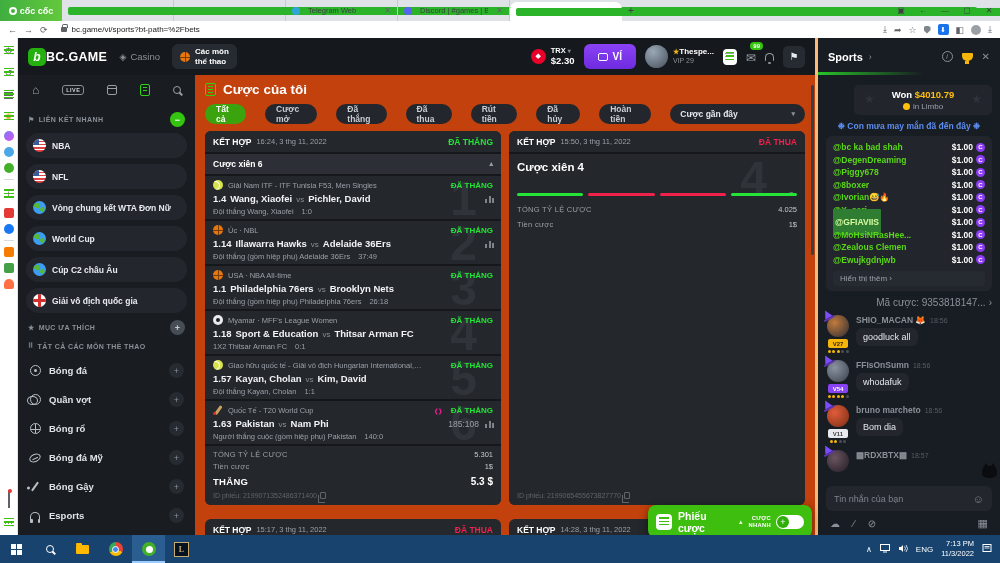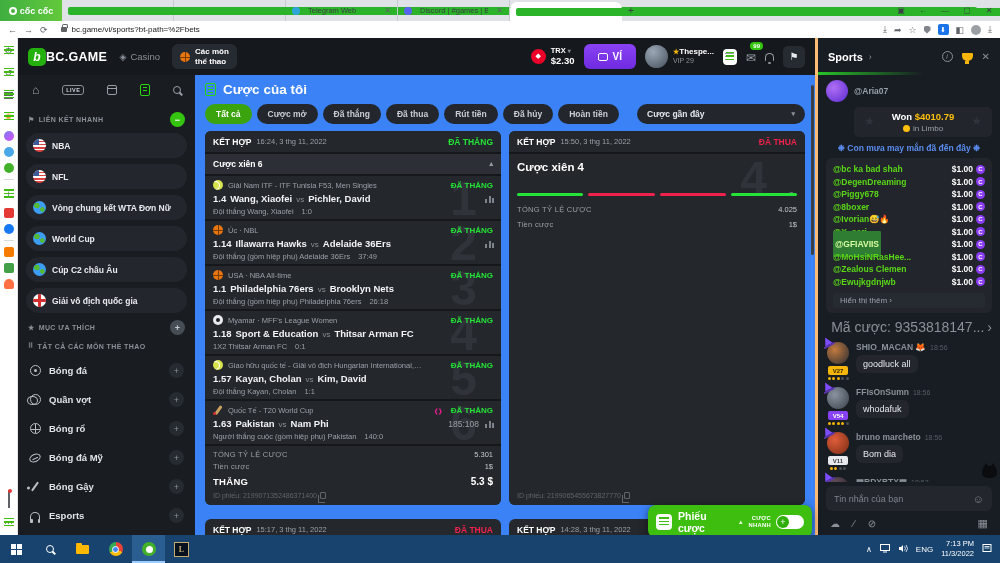--- a/index.html
+++ b/index.html
@@ -97,25 +97,25 @@
 .o-tennis::before{content:"";position:absolute;left:-4px;top:1px;width:9px;height:7px;border:1.2px solid #b9bec5;border-radius:50%}
 .o-soccer::before{content:"";position:absolute;inset:3px;background:#b9bec5;border-radius:50%}
 .o-amfoot{width:12px;height:8px;border:1.3px solid #b9bec5;border-radius:50%;transform:rotate(-25deg);position:relative}
 .o-amfoot::before{content:"";position:absolute;top:50%;left:2px;right:2px;height:1px;background:#b9bec5}
 .o-cricket{width:2px;height:11px;background:#b9bec5;transform:rotate(35deg);border-radius:1px;position:relative}
 .o-cricket::after{content:"";position:absolute;bottom:-1px;left:-5px;width:3px;height:3px;border-radius:50%;background:#b9bec5}
 .o-headset{width:10px;height:8px;border:1.3px solid #b9bec5;border-bottom:none;border-radius:6px 6px 0 0;position:relative}
 .o-headset::before,.o-headset::after{content:"";position:absolute;bottom:-3px;width:2.5px;height:4px;background:#b9bec5;border-radius:1px}
 .o-headset::before{left:-1px}.o-headset::after{right:-1px}
 
-.main{flex:1;background:#3b82f6;padding:4px 10px 0;position:relative;overflow:hidden;min-width:0}
+.main{flex:1;background:#c2410c;padding:4px 10px 0;position:relative;overflow:hidden;min-width:0}
 .m-title{display:flex;align-items:center;gap:7px;font-size:13.5px;font-weight:bold;color:#fff;margin:3px 0 7px}
 .m-doc{width:11px;height:13px;border:1.5px solid #2ad60f;border-radius:2px;position:relative}
 .m-doc::before{content:"";position:absolute;inset:2px;background:repeating-linear-gradient(#2ad60f 0 1px,transparent 1px 3px)}
-.pillrow{display:flex;gap:5px;align-items:center}
+.pillrow{display:flex;gap:19px;align-items:center}
 .pill{height:20px;padding:0 11px;border-radius:10px;background:#23272d;color:#c9cdd3;font-size:8.5px;font-weight:bold;display:flex;align-items:center}
 .pill.active{background:#3aa30d;color:#fff}
 .sort{margin-left:auto;width:168px;height:20px;border-radius:10px;background:#23272d;color:#e4e7eb;font-size:8.5px;display:flex;align-items:center;padding:0 10px;font-weight:bold}
 .sort .crt{margin-left:auto;color:#8a9097;font-size:7px}
 .grid{display:grid;grid-template-columns:1fr 1fr;column-gap:8px;row-gap:14px;margin-top:7px}
 .card{border-radius:6px;overflow:hidden;display:flex;flex-direction:column;background:#1b1e23}
 .bhead{height:21px;background:#24272c;display:flex;align-items:center;padding:0 8px;gap:5px;flex:none}
 .blabel{font-size:8.5px;font-weight:bold;color:#fff}
 .bdate{font-size:7.5px;color:#9aa0a8}
 .bstat{margin-left:auto;font-size:8.5px;font-weight:bold}
@@ -207,21 +207,21 @@
 .wl2{font-size:8px;color:#9aa0a8;margin-top:2px;display:flex;align-items:center;justify-content:center;gap:3px}
 .coin-g{width:7px;height:7px;border-radius:50%;background:#ffbf0a;display:inline-block}
 .rainline{margin-top:6px;text-align:center;font-size:8.5px;font-weight:bold;color:#5b8df0;white-space:nowrap}
 .rainbox{margin-top:5px;background:#22262c;border-radius:6px;padding:5px 7px}
 .rrow{display:flex;align-items:center;height:12.5px}
 .rname{font-size:8.5px;font-weight:bold;color:#59d616;white-space:nowrap;overflow:hidden;max-width:105px}
 .rname.special{background:#2e7d32;color:#d7fba0;padding:8px 2px;border-radius:1px}
 .ramt{margin-left:auto;font-size:8.5px;font-weight:bold;color:#fff}
 .coin{width:9px;height:9px;border-radius:50%;background:#8b3cf6;color:#fff;font-size:6px;display:flex;align-items:center;justify-content:center;margin-left:3px;font-weight:bold;flex:none}
 .showmore{margin-top:5px;background:#262b31;border-radius:4px;height:15px;display:flex;align-items:center;padding:0 7px;font-size:8px;color:#9aa0a8}
-.betcode{margin-top:6px;display:flex;justify-content:flex-end;align-items:center;gap:3px;font-size:14px;color:#8a9097}
+.betcode{margin-top:6px;display:flex;justify-content:flex-end;align-items:center;gap:3px;font-size:10px;color:#8a9097}
 .msg{display:flex;gap:6px;margin-top:7px}
 .mleft{width:24px;flex:none;display:flex;flex-direction:column;align-items:center;gap:2px;position:relative}
 .hat{position:absolute;top:-5px;left:-3px;width:0;height:0;border-left:4px solid transparent;border-right:4px solid transparent;border-bottom:8px solid #7c4dff;transform:rotate(-28deg);z-index:2}
 .hat::after{content:"";position:absolute;left:-6px;top:8px;width:12px;height:2px;background:#5e35b1;border-radius:2px}
 .vbadge{min-width:20px;height:9px;border-radius:2px;font-size:6px;font-weight:bold;display:flex;align-items:center;justify-content:center;padding:0 2px}
 .v-gold{background:#f5b50a;color:#3a2b00}
 .v-pur{background:#8742f5;color:#fff}
 .v-sil{background:#e7e9ee;color:#444}
 .medals{display:flex;gap:1.5px}
 .md{width:3px;height:3px;border-radius:50%;background:#f5b50a}
@@ -702,24 +702,20 @@
     <div class="chat-head">
       <span class="ch-title">Sports</span>
       <span class="ch-chev">›</span>
       <div class="ch-icons">
         <span class="info-ic">i</span>
         <span class="trophy"></span>
         <span class="ch-x">✕</span>
       </div>
     </div>
     <div class="chat-scroll">
-      <div class="aria">
-        <span class="av av-purple"></span>
-        <span class="uname">@Aria07</span>
-      </div>
       <div class="winbox">
         <span class="star s1">★</span>
         <span class="star s2">★</span>
         <div class="wl1"><span>Won</span> <span class="amt">$4010.79</span></div>
         <div class="wl2">
             <span class="coin-g"></span>
             <span>in Limbo</span>
           </div>
       </div>
       <div class="rainline"><span>❉ </span><span>Con mưa may mắn đã đến đây</span><span> ❉</span></div>

